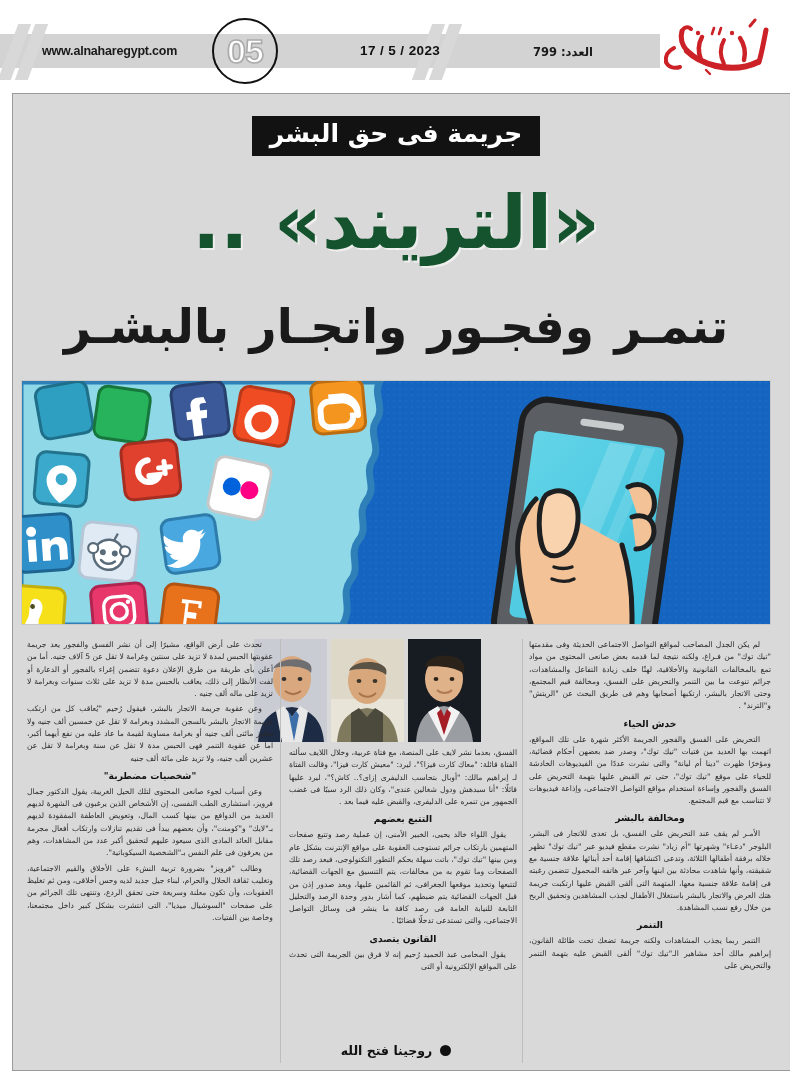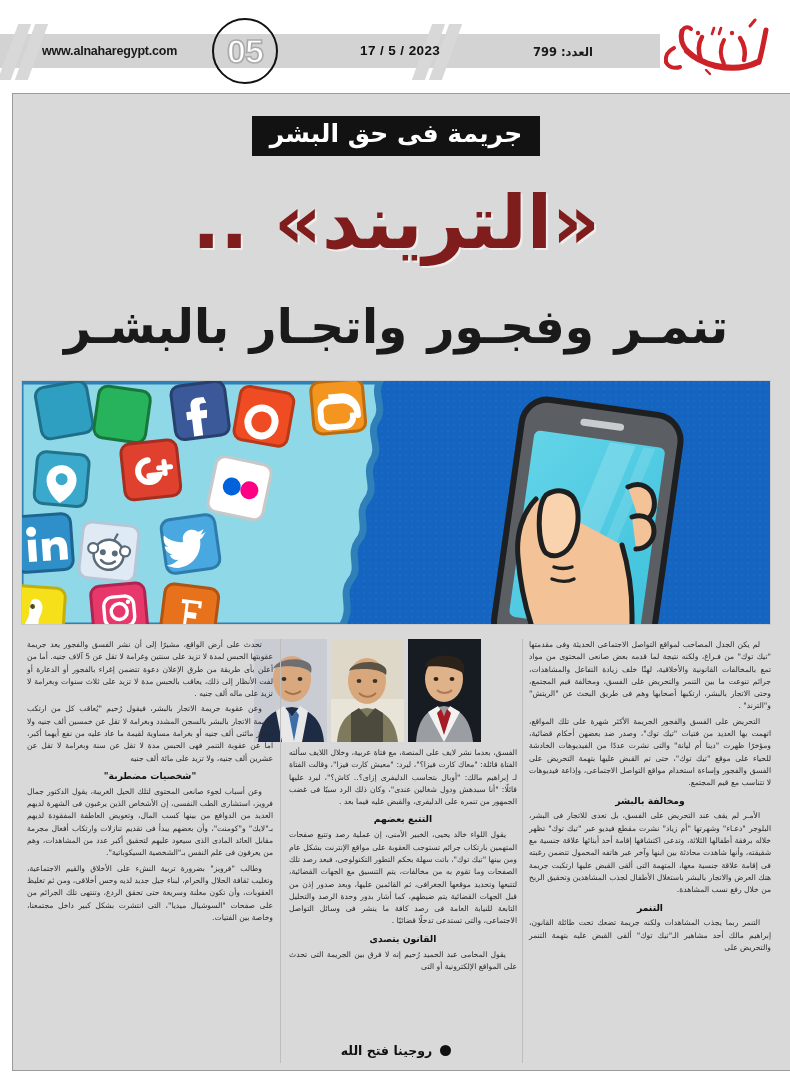--- a/index.html
+++ b/index.html
@@ -151,21 +151,21 @@
 
   
   .headline-main {
     position: absolute;
     top: 82px;
     left: 0;
     width: 766px;
     text-align: center;
     font-size: 74px;
     font-weight: bold;
-    color: #7f1d1d;
+    color: #14532d;
     line-height: 1.25;
     text-shadow: 2px 2px 0 rgba(255,255,255,0.55);
     letter-spacing: -1px;
   }
 
   
   .headline-sub {
     position: absolute;
     top: 205px;
     left: 0;
@@ -516,20 +516,21 @@
     </div>
 
     <div class="columns">
 
       <div class="col-rule rule-1"></div>
       <div class="col-rule rule-2"></div>
 
       <div class="col col-right">
         <p>لم يكن الجدل المصاحب لمواقع التواصل الاجتماعى الحديثة وفى مقدمتها "تيك توك" من فـراغ، ولكنه نتيجة لما قدمه بعض صانعى المحتوى من مواد تمع بالمخالفات القانونية والأخلاقية، لهثًا خلف زيادة التفاعل والمشاهدات، جرائم تنوعت ما بين التنمر والتحريض على الفسق، ومخالفة قيم المجتمع، وحتى الاتجار بالبشر، ارتكبها أصحابها وهم فى طريق البحث عن "الريتش" و"الترند" .</p>
 
+        <span class="subhead">خدش الحياء</span>
         <p>التحريض على الفسق والفجور الجريمة الأكثر شهرة على تلك المواقع، اتهمت بها العديد من فتيات "تيك توك"، وصدر ضد بعضهن أحكام قضائية، ومؤخرًا ظهرت "دينا أم ليانة" والتى نشرت عددًا من الفيديوهات الخادشة للحياء على موقع "تيك توك"، حتى تم القبض عليها بتهمة التحريض على الفسق والفجور وإساءة استخدام مواقع التواصل الاجتماعى، وإذاعة فيديوهات لا تتناسب مع قيم المجتمع.</p>
 
         <span class="subhead">ومخالفة بالبشر</span>
         <p>الأمـر لم يقف عند التحريض على الفسق، بل تعدى للاتجار فى البشر، البلوجر "دعـاء" وشهرتها "أم زياد" نشرت مقطع فيديو عبر "تيك توك" تظهر خلاله برفقة أطفالها الثلاثة، وتدعى اكتشافها إقامة أحد أبنائها علاقة جنسية مع شقيقته، وأنها شاهدت محادثة بين ابنها وآخر عبر هاتفه المحمول تتضمن رغبته فى إقامة علاقة جنسية معها، المتهمة التى ألقى القبض عليها ارتكبت جريمة هتك العرض والاتجار بالبشر باستغلال الأطفال لجذب المشاهدين وتحقيق الربح من خلال رفع نسب المشاهدة.</p>
 
         <span class="subhead">التنمر</span>
         <p>التنمر ربما يجذب المشاهدات ولكنه جريمة تضعك تحت طائلة القانون، إبراهيم مالك أحد مشاهير الـ"تيك توك" ألقى القبض عليه بتهمة التنمر والتحريض على</p>
       </div>
 
       <div class="col col-mid">

